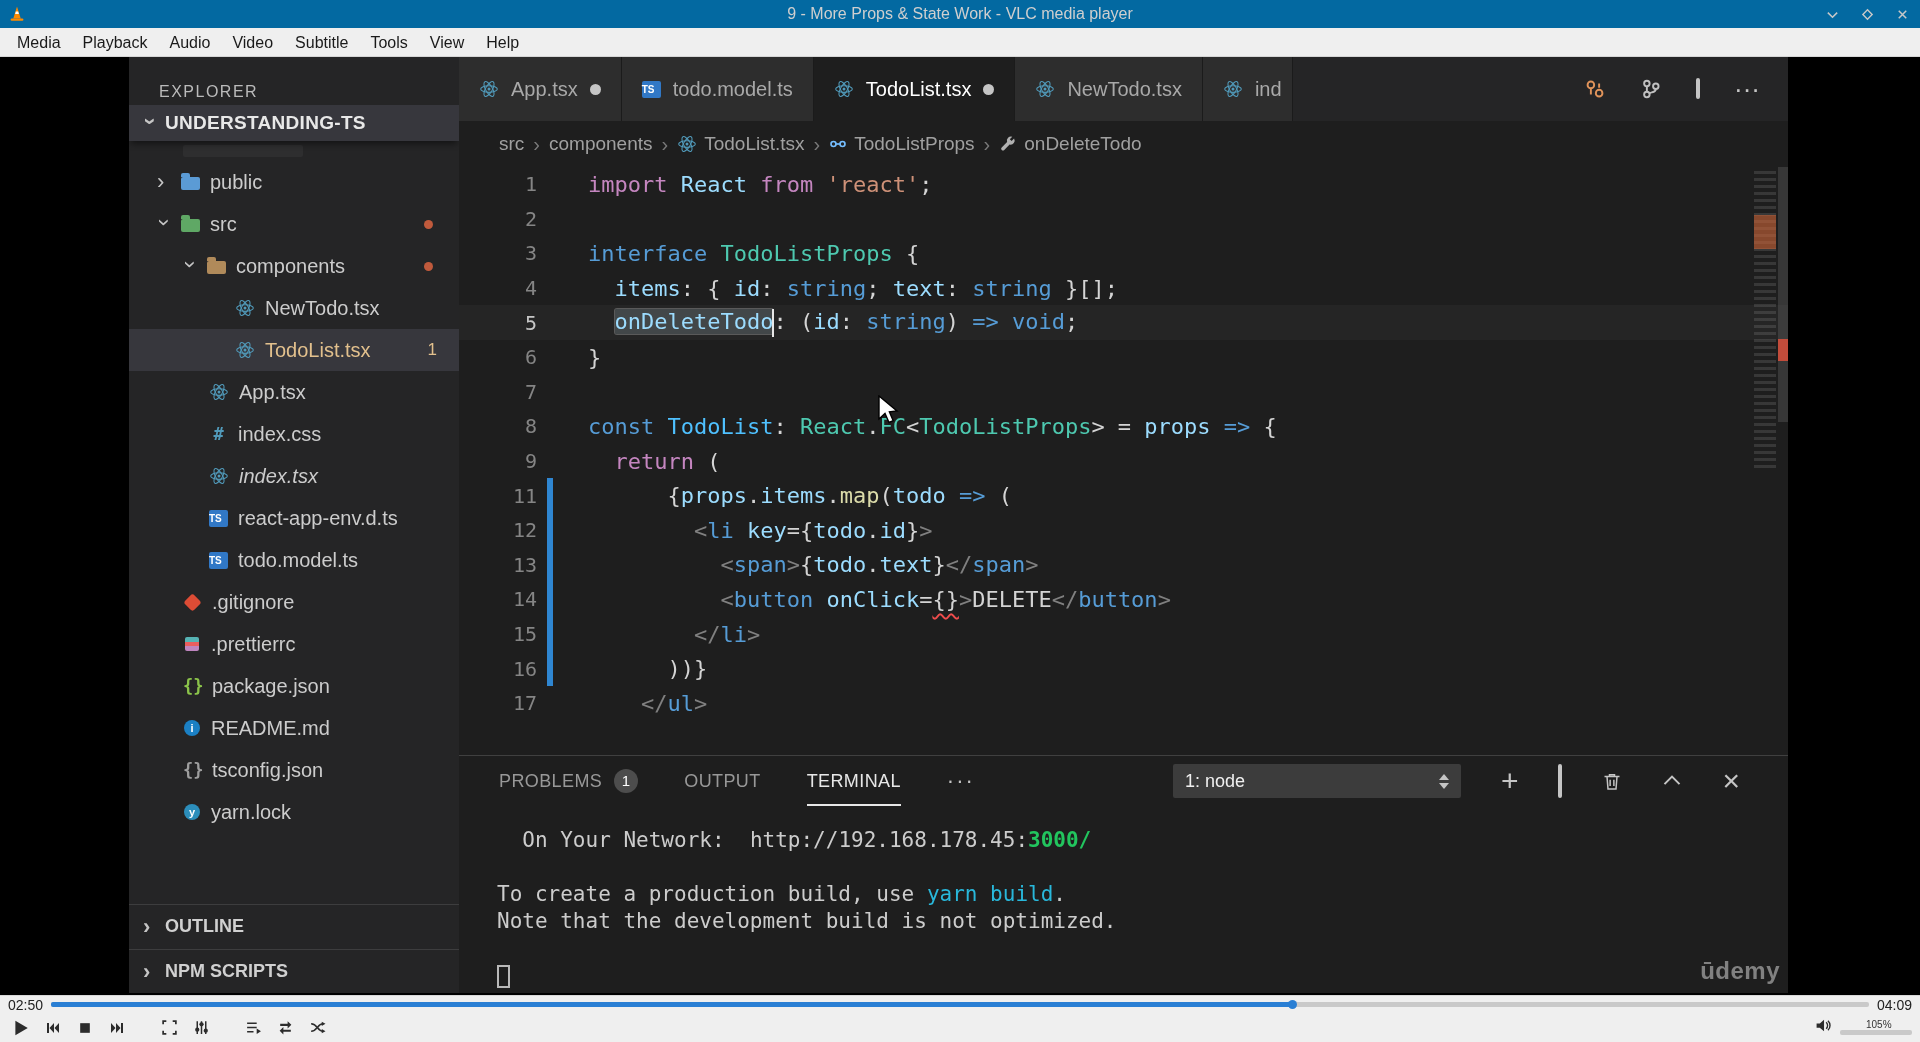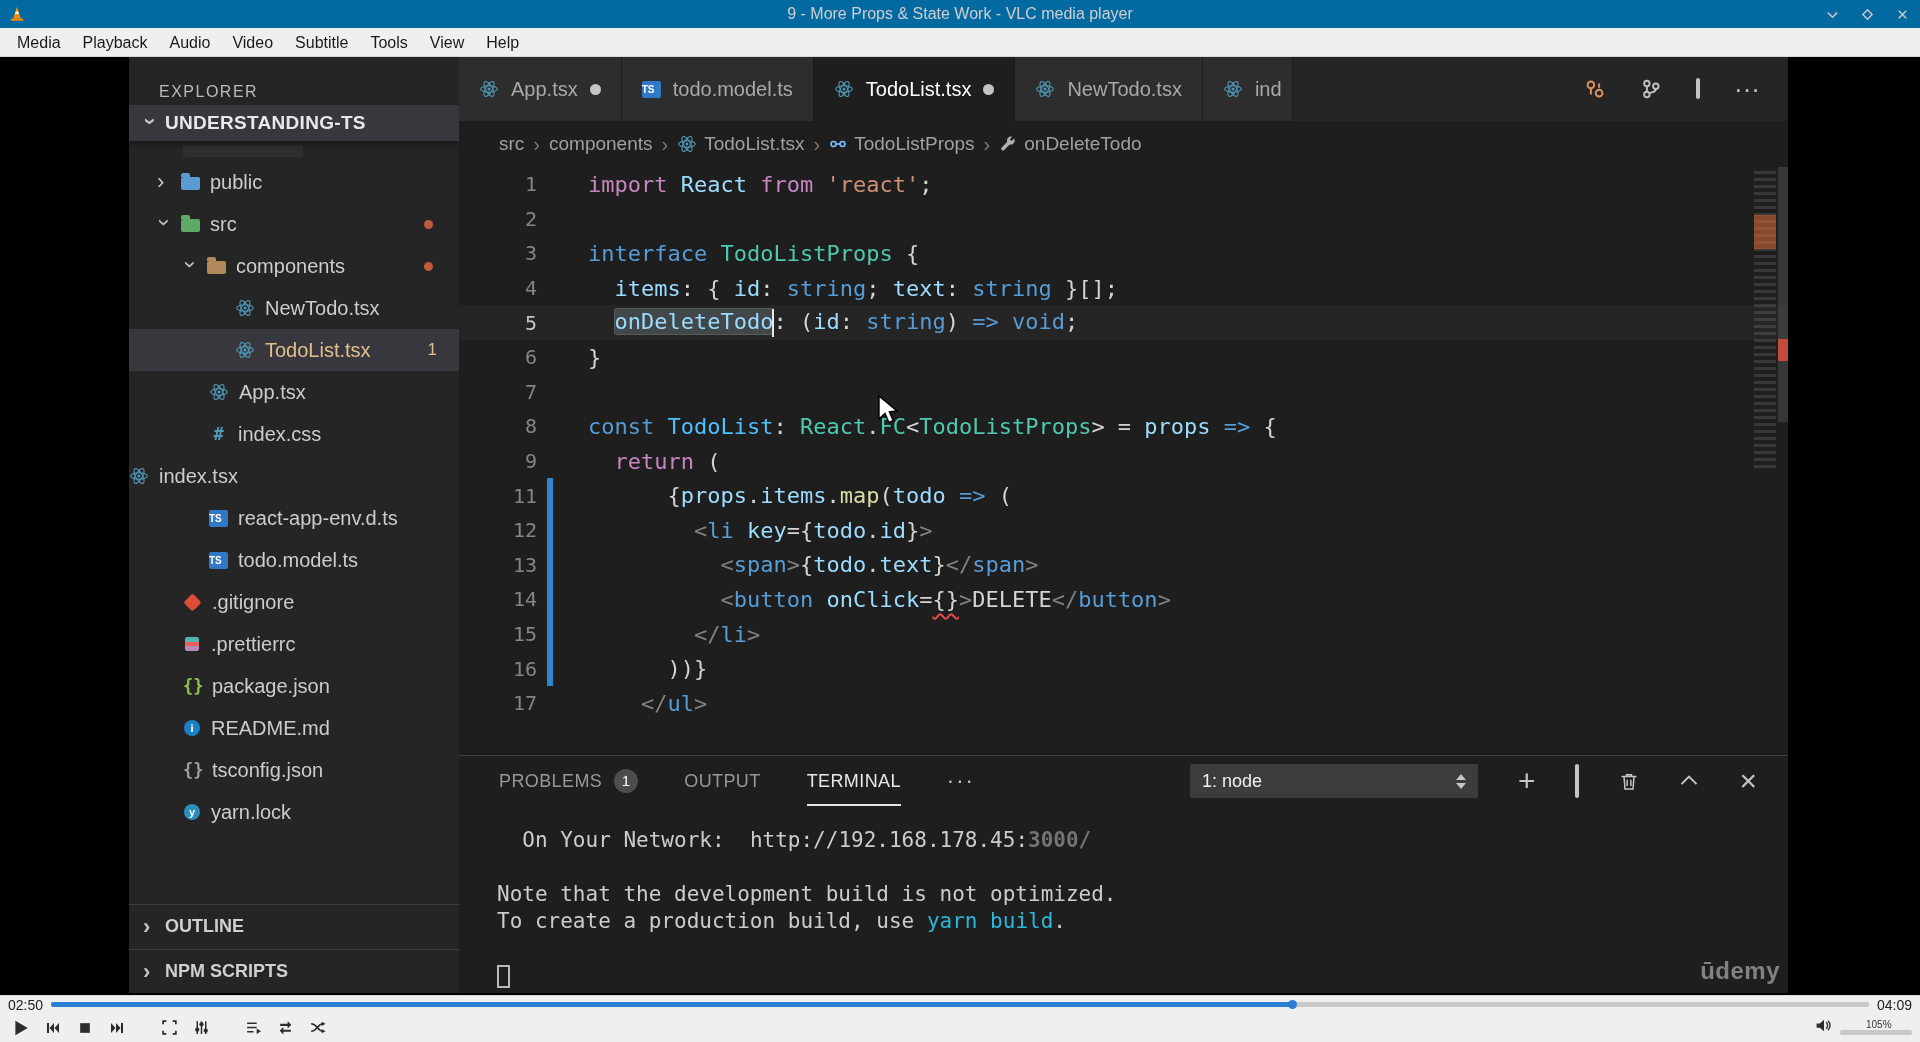--- a/index.html
+++ b/index.html
@@ -81,33 +81,33 @@
   .scrollbar{position:absolute;right:0;top:0;width:10px;height:255px;background:rgba(121,121,121,.28)}
   .sb-red{position:absolute;right:0;top:172px;width:10px;height:22px;background:rgba(219,80,60,.85)}
 
   
   .panel{border-top:1px solid rgba(128,128,128,.35);height:238px;background:#1e1e1e;flex:0 0 auto;position:relative}
   .panel-tabs{height:50px;display:flex;align-items:center;padding-left:40px;gap:46px}
   .ptab{font-size:18px;letter-spacing:.4px;color:#989898;display:flex;align-items:center;gap:12px;height:100%;cursor:default}
   .ptab.active{color:#e7e7e7;box-shadow:inset 0 -2px 0 #e7e7e7}
   .pbadge{background:#4d4d4d;color:#fff;border-radius:50%;width:24px;height:24px;line-height:24px;text-align:center;font-size:15px}
   .ptab-more{color:#c5c5c5;font-size:22px;letter-spacing:2px}
-  .panel-right{margin-left:auto;display:flex;align-items:center;gap:40px;margin-right:31px;height:100%}
+  .panel-right{margin-left:auto;display:flex;align-items:center;gap:40px;margin-right:48px;height:100%}
   .term-select{width:288px;height:34px;background:#3c3c3c;border-radius:2px;display:flex;align-items:center;justify-content:space-between;padding:0 12px;font-size:18px;color:#f0f0f0}
   .sel-arrows{display:flex;flex-direction:column;gap:3px}
   .sel-arrows i{display:block;width:0;height:0;border-left:5px solid transparent;border-right:5px solid transparent}
   .sel-arrows .up{border-bottom:6px solid #c5c5c5}
   .sel-arrows .dn{border-top:6px solid #c5c5c5}
   .picon{color:#c5c5c5;font-size:26px;line-height:1;cursor:default}
   .picon svg{display:block}
   .splitico{width:20px;height:16px;border:2px solid #c5c5c5;border-radius:2px;position:relative}
   .splitico::after{content:"";position:absolute;left:50%;top:0;bottom:0;width:2px;background:#c5c5c5}
   .terminal{padding:22px 0 0 38px;font-family:"DejaVu Sans Mono",monospace;font-size:21px;color:#cccccc}
   .trml{height:27px;white-space:pre}
-  .tt-bold{color:#737373;font-weight:bold}
+  .tt-bold{color:#22c55e;font-weight:bold}
   .tt-cyan{color:#29b8db}
   .trmcur{display:inline-block;width:13px;height:23px;border:2px solid #b9b9b9;margin-top:2px}
   .watermark{position:absolute;right:8px;bottom:8px;font-size:24px;font-weight:bold;color:#9a9a9a;opacity:.8;letter-spacing:.5px}
 
   
   .mouse{position:absolute;left:876px;top:338px;z-index:9;pointer-events:none}
 
   
   .seekrow{height:18px;background:#efefef;border-top:1px solid #d8d8d8;display:flex;align-items:center;gap:8px;padding:0 8px;flex:0 0 auto}
   .timelbl{font-size:14px;color:#222;font-family:"Liberation Sans",sans-serif}
@@ -227,21 +227,21 @@
                   <ellipse cx="12" cy="12" rx="10" ry="4" transform="rotate(120 12 12)"></ellipse>
                 </g>
                 <circle cx="12" cy="12" r="1.8" fill="#519aba"></circle>
               </svg>
               <span class="tlab">App.tsx</span>
             </div>
             <div class="trow" style="padding-left: 80px;">
               <span class="glyphico" style="color:#519aba">#</span>
               <span class="tlab">index.css</span>
             </div>
-            <div class="trow" style="">
+            <div class="trow" style="padding-left: 80px; font-style: italic;">
               <svg width="20" height="20" viewBox="0 0 24 24" style="flex:0 0 auto">
                 <g fill="none" stroke="#519aba" stroke-width="1.3">
                   <ellipse cx="12" cy="12" rx="10" ry="4"></ellipse>
                   <ellipse cx="12" cy="12" rx="10" ry="4" transform="rotate(60 12 12)"></ellipse>
                   <ellipse cx="12" cy="12" rx="10" ry="4" transform="rotate(120 12 12)"></ellipse>
                 </g>
                 <circle cx="12" cy="12" r="1.8" fill="#519aba"></circle>
               </svg>
               <span class="tlab">index.tsx</span>
             </div>
@@ -524,22 +524,22 @@
                   <svg width="20" height="20" viewBox="0 0 16 16">
                     <path d="M2 10.5 L8 4.5 L14 10.5" stroke="#c5c5c5" stroke-width="1.6" fill="none"></path>
                   </svg>
                 </span>
                 <span class="picon" style="font-size: 30px;">×</span>
               </div>
             </div>
           <div class="terminal">
               <div class="trml"><span>  On Your Network:  </span><span>http://192.168.178.45:</span><span class="tt-bold">3000/</span></div>
               <div class="trml"></div>
+              <div class="trml"><span>To create a production build, use </span><span class="tt-cyan">yarn build</span><span>.</span></div>
               <div class="trml"><span>Note that the development build is not optimized.</span></div>
-              <div class="trml"><span>To create a production build, use </span><span class="tt-cyan">yarn build</span><span>.</span></div>
               <div class="trml"></div>
               <div class="trml"><span class="trmcur"></span></div>
             </div>
         </div>
       </div>
 
       <div class="watermark">ūdemy</div>
     </div>
 
     <div class="mouse">

